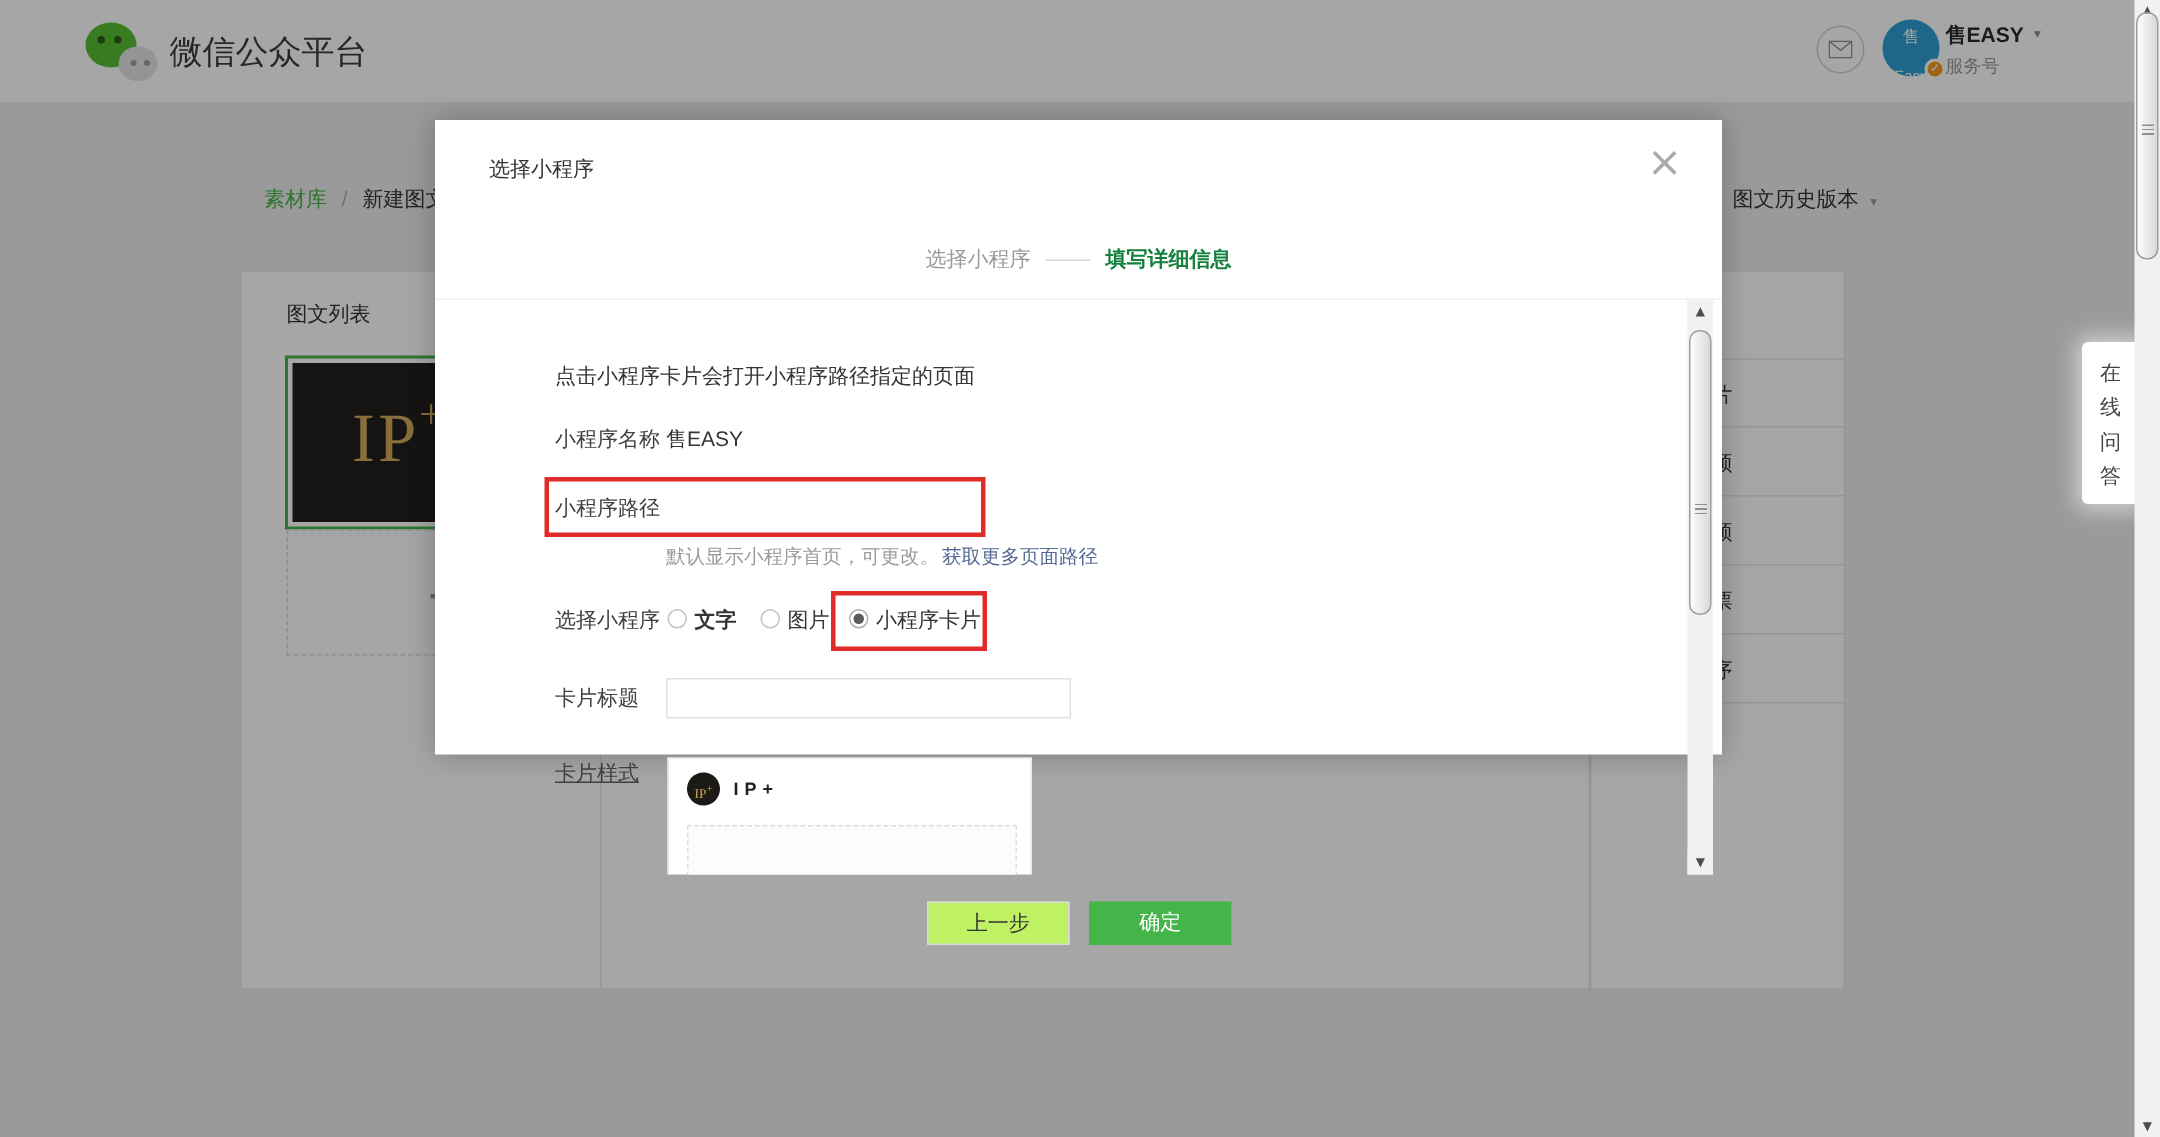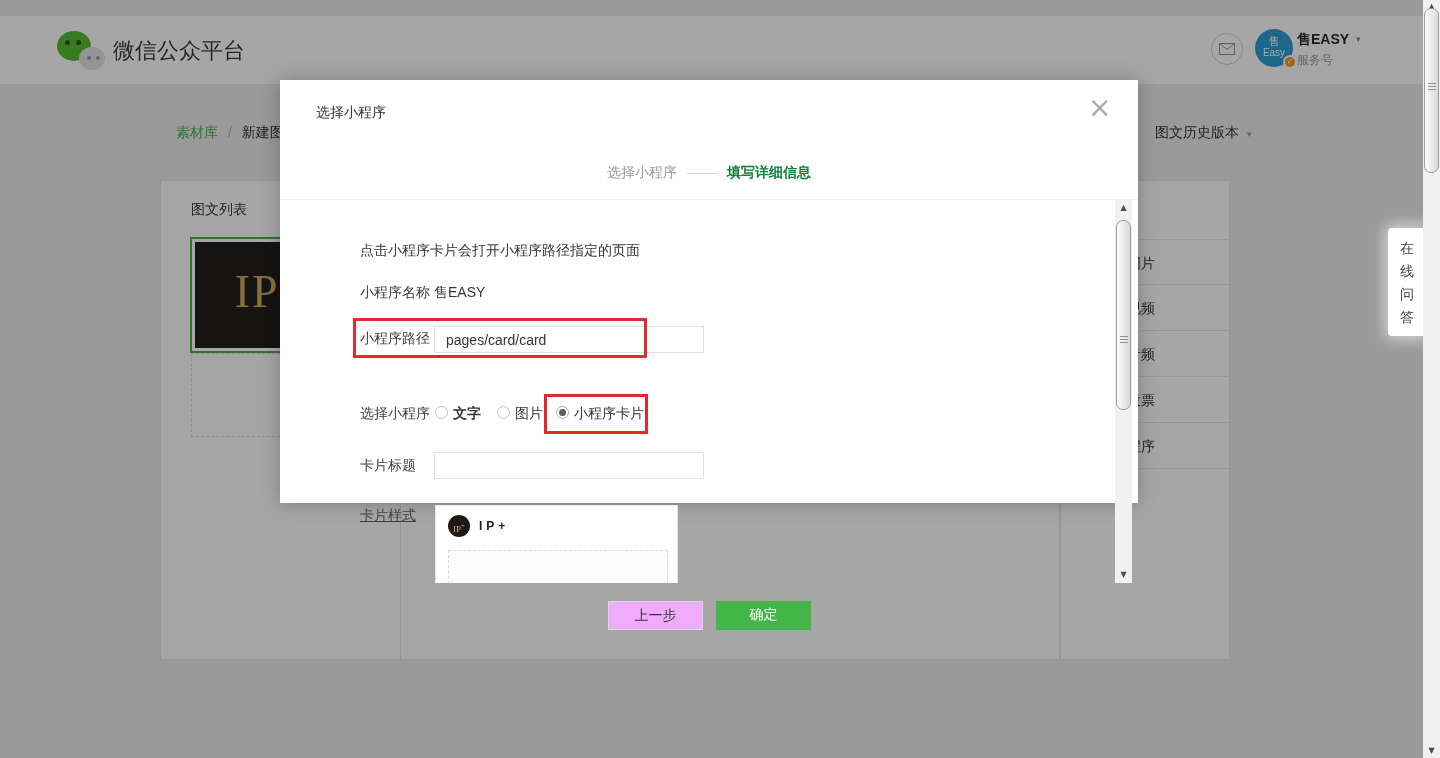--- a/index.html
+++ b/index.html
@@ -3,35 +3,35 @@
 <meta charset="utf-8">
 <style>
   * { margin:0; padding:0; box-sizing:border-box; }
   html,body { width:1440px; height:758px; overflow:hidden; }
   body { font-family:"Liberation Sans", sans-serif; background:#ededed; position:relative; }
   .glyph { font-family:"DejaVu Sans", sans-serif; }
 
   
   .page { position:absolute; inset:0; background:#ededed; }
 
-  .app-header { position:absolute; left:0; top:16px; width:1440px; height:68px; background:#fff; }
+  .app-header { position:absolute; left:0; top:0; width:1440px; height:68px; background:#fff; }
   .logo { position:absolute; left:57px; top:13px; width:48px; height:42px; }
   .logo .bubble-big { position:absolute; left:0; top:2px; width:34px; height:30px; background:#57be34; border-radius:50%; }
   .logo .bubble-big:after { content:""; position:absolute; left:4px; bottom:-4px; border:6px solid transparent; border-top-color:#57be34; transform:rotate(18deg); }
   .logo .eye { position:absolute; width:5px; height:5px; border-radius:50%; background:#2e5a17; top:11px; }
   .logo .eye.l { left:8px; } .logo .eye.r { left:19px; }
   .logo .bubble-small { position:absolute; left:22px; top:18px; width:26px; height:23px; background:#e3e3e3; border-radius:50%; }
   .logo .eye2 { position:absolute; width:4px; height:4px; border-radius:50%; background:#9f9f9f; top:27px; }
   .logo .eye2.l { left:30px; } .logo .eye2.r { left:39px; }
   .app-title { position:absolute; left:113px; top:20px; font-size:22px; color:#3c3c3c; }
 
   .mail-btn { position:absolute; left:1211px; top:17px; width:32px; height:32px; border:1px solid #d2d2d2; border-radius:50%; display:flex; align-items:center; justify-content:center; }
   .avatar { position:absolute; left:1255px; top:13px; width:38px; height:38px; border-radius:50%; background:#2e9fd4; color:#fff; text-align:center; line-height:1; }
   .avatar .a1 { display:block; font-size:11px; margin-top:7px; }
-  .avatar .a2 { display:block; font-size:10px; margin-top:1px; }
+  .avatar .a2 { display:block; font-size:10px; margin-top:16px; }
   .avatar .badge { position:absolute; right:-4px; bottom:-2px; width:14px; height:14px; border-radius:50%; background:#f59a23; border:2px solid #fff; color:#fff; font-size:8px; line-height:10px; text-align:center; }
   .account-name { position:absolute; left:1297px; top:15px; font-size:14px; font-weight:bold; color:#2b2b2b; }
   .account-caret { position:absolute; left:1356px; top:18px; font-size:9px; color:#8d8d8d; }
   .account-type { position:absolute; left:1297px; top:36px; font-size:12px; color:#9a9a9a; }
 
   .breadcrumb { position:absolute; left:176px; top:124px; font-size:14px; }
   .breadcrumb .root { color:#44b549; }
   .breadcrumb .sep { color:#b0b0b0; margin:0 6px; }
   .breadcrumb .cur { color:#353535; }
   .history-link { position:absolute; left:1155px; top:124px; font-size:14px; color:#353535; }
@@ -53,21 +53,21 @@
   .media-row:first-of-type { border-top:1px solid #e7e7e7; }
   .media-row span { position:absolute; left:66px; top:15px; font-size:14px; color:#353535; white-space:nowrap; }
   .media-row span.long { left:52px; }
 
   .bottom-bar { position:absolute; left:0; top:690px; width:1440px; height:60px; }
 
   
   .overlay { position:absolute; inset:0; background:rgba(0,0,0,0.35); z-index:10; }
 
   
-  .modal { position:absolute; left:280px; top:80px; width:858px; height:423px; background:#fff; z-index:20; box-shadow:0 0 18px rgba(0,0,0,0.25); }
+  .modal { position:absolute; left:290px; top:80px; width:858px; height:423px; background:#fff; z-index:20; box-shadow:0 0 18px rgba(0,0,0,0.25); }
   .modal-title { position:absolute; left:36px; top:24px; font-size:14px; color:#353535; }
   .modal-close { position:absolute; left:808px; top:14px; font-size:28px; color:#a9a9a9; line-height:28px; }
   .steps { position:absolute; left:0; top:84px; width:858px; display:flex; justify-content:center; align-items:center; font-size:14px; }
   .steps .s1 { color:#9a9a9a; }
   .steps .dash { width:30px; height:1px; background:#d8d8d8; margin:0 10px; }
   .steps .s2 { color:#15803d; font-weight:bold; }
 
   .scroll-area { position:absolute; left:0; top:119px; width:858px; height:384px; overflow:hidden; border-top:1px solid #f0f0f0; }
   .tip { position:absolute; left:80px; top:42px; font-size:14px; color:#353535; }
   .f-label { position:absolute; left:80px; font-size:14px; color:#404040; }
@@ -101,21 +101,21 @@
 
   .m-scrollbar { position:absolute; left:835px; top:119px; width:17px; height:384px; background:#f1f1f1; }
   .m-scrollbar .arr { position:absolute; left:0; width:17px; height:17px; font-size:8px; color:#4d4d4d; text-align:center; line-height:17px; background:#f1f1f1; }
   .m-scrollbar .arr.up { top:0; } .m-scrollbar .arr.down { bottom:0; }
   .sb-thumb { position:absolute; left:1px; width:15px; background:linear-gradient(to right,#fdfdfd,#d9d9d9); border:1px solid #9d9d9d; border-radius:7px; }
   .m-thumb { top:21px; height:190px; }
   .sb-grip { position:absolute; left:3px; width:8px; height:8px; background:repeating-linear-gradient(to bottom,#8f8f8f 0 1px,transparent 1px 3px); }
   .m-grip { top:115px; }
 
   .modal-btn { position:absolute; top:521px; width:95px; height:29px; font-size:14px; text-align:center; line-height:27px; }
-  .btn-back { left:328px; background:#f0abfc; border:1px solid #d9d9d9; color:#353535; }
+  .btn-back { left:328px; background:#bef264; border:1px solid #d9d9d9; color:#353535; }
   .btn-confirm { left:436px; background:#44b549; color:#fff; }
 
   
   .online-help { position:absolute; left:1388px; top:228px; width:38px; height:108px; background:#fff; border-radius:4px 0 0 4px; z-index:30; box-shadow:0 0 14px 4px rgba(255,255,255,0.55); text-align:center; padding-top:9px; }
   .online-help span { display:block; font-size:14px; color:#444; line-height:23px; }
 
   .page-scrollbar { position:absolute; right:0; top:0; width:17px; height:758px; background:#f1f1f1; z-index:40; }
   .page-scrollbar .arr { position:absolute; left:0; width:17px; height:14px; font-size:8px; color:#4d4d4d; text-align:center; line-height:14px; }
   .page-scrollbar .arr.up { top:0; } .page-scrollbar .arr.down { bottom:0; }
   .p-thumb { top:8px; height:165px; }
@@ -218,23 +218,25 @@
     <span class="s2">填写详细信息</span>
   </div>
 
   <div class="scroll-area">
     <div class="tip">点击小程序卡片会打开小程序路径指定的页面</div>
 
     <div class="f-label name-label">小程序名称</div>
     <div class="name-value">售EASY</div>
 
     <div class="f-label path-label">小程序路径</div>
-    <input class="text-input path-input" value="pages/card/card" style="">
     <div class="anno-box anno-path"></div>
 
+    <div class="hint">
+      <span>默认显示小程序首页，可更改。</span><a href="#">获取更多页面路径</a>
+    </div>
 
     <div class="f-label display-label">选择小程序</div>
     <span class="radio r1"></span>
     <span class="radio-label rl1">文字</span>
     <span class="radio r2"></span>
     <span class="radio-label rl2">图片</span>
     <span class="radio r3 checked"></span>
     <span class="radio-label rl3">小程序卡片</span>
     <div class="anno-box anno-radio"></div>
 

